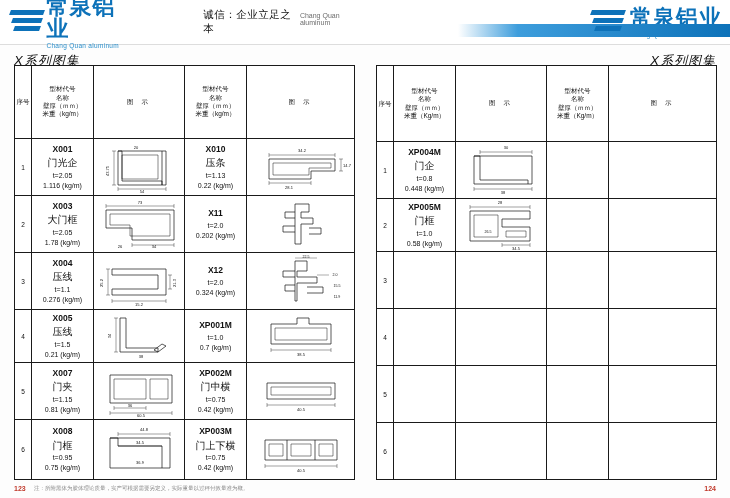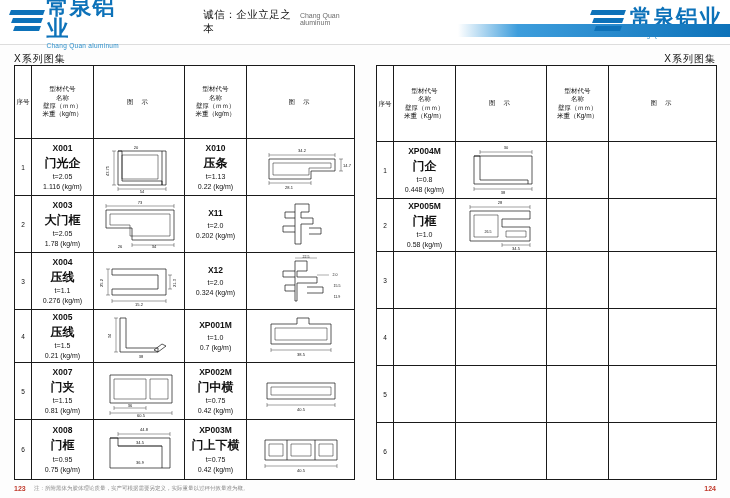--- a/index.html
+++ b/index.html
@@ -74,22 +74,23 @@
   .blue-strip-text {
     position: absolute; right: 118px; top: 25px;
     font-size: 7.5px; color: #ffffff; letter-spacing: .2px;
     white-space: nowrap;
   }
   .logo-box.right { padding-right: 8px; padding-left: 0; }
 
   
   .sec-title {
     position: absolute;
-    font-size: 10px; color: #111; font-weight: normal;
+    font-size: 13px; color: #111; font-weight: normal;
     letter-spacing: 1px;
+    font-style: italic;
   }
   .sec-title.left { left: 14px; top: 52px; }
   .sec-title.right { right: 14px; top: 52px; }
 
   
   table.spec {
     position: absolute;
     border-collapse: collapse;
     table-layout: fixed;
     background: #fff;
@@ -101,21 +102,21 @@
     vertical-align: middle;
     font-size: 6.5px;
     color: #111;
   }
   .th-no { width: 17px; font-size: 7px; line-height: 1.15; }
   .th-spec { width: 62px; font-size: 6px; line-height: 1.3; padding: 2px 1px; }
   .th-fig  { font-size: 11px; letter-spacing: 3px; }
   .cell-no { font-size: 10px; }
   .cell-spec { padding: 3px 1px; line-height: 1.45; }
   .cell-spec .code { font-weight: bold; font-size: 8.5px; display: block; margin-bottom: 1px; }
-  .cell-spec .nm { font-size: 12px; display: block; font-weight: bold; }
+  .cell-spec .nm { font-size: 10px; display: block; }
   .cell-spec .t  { font-size: 7px; display: block; }
   .cell-spec .w  { font-size: 7px; display: block; }
   .cell-fig { padding: 0; }
   .fig-wrap { width: 100%; height: 100%; display: flex; align-items: center; justify-content: center; }
   .fig-wrap svg { display: block; }
 
   
   .pg {
     position: absolute; bottom: 6px;
     font-size: 7px; color: #c0392b; font-weight: bold;

